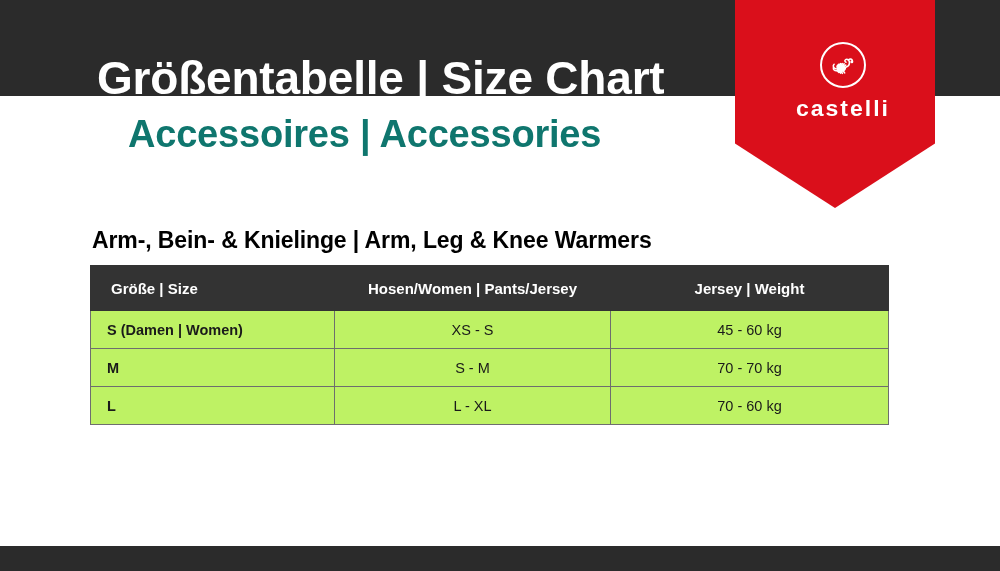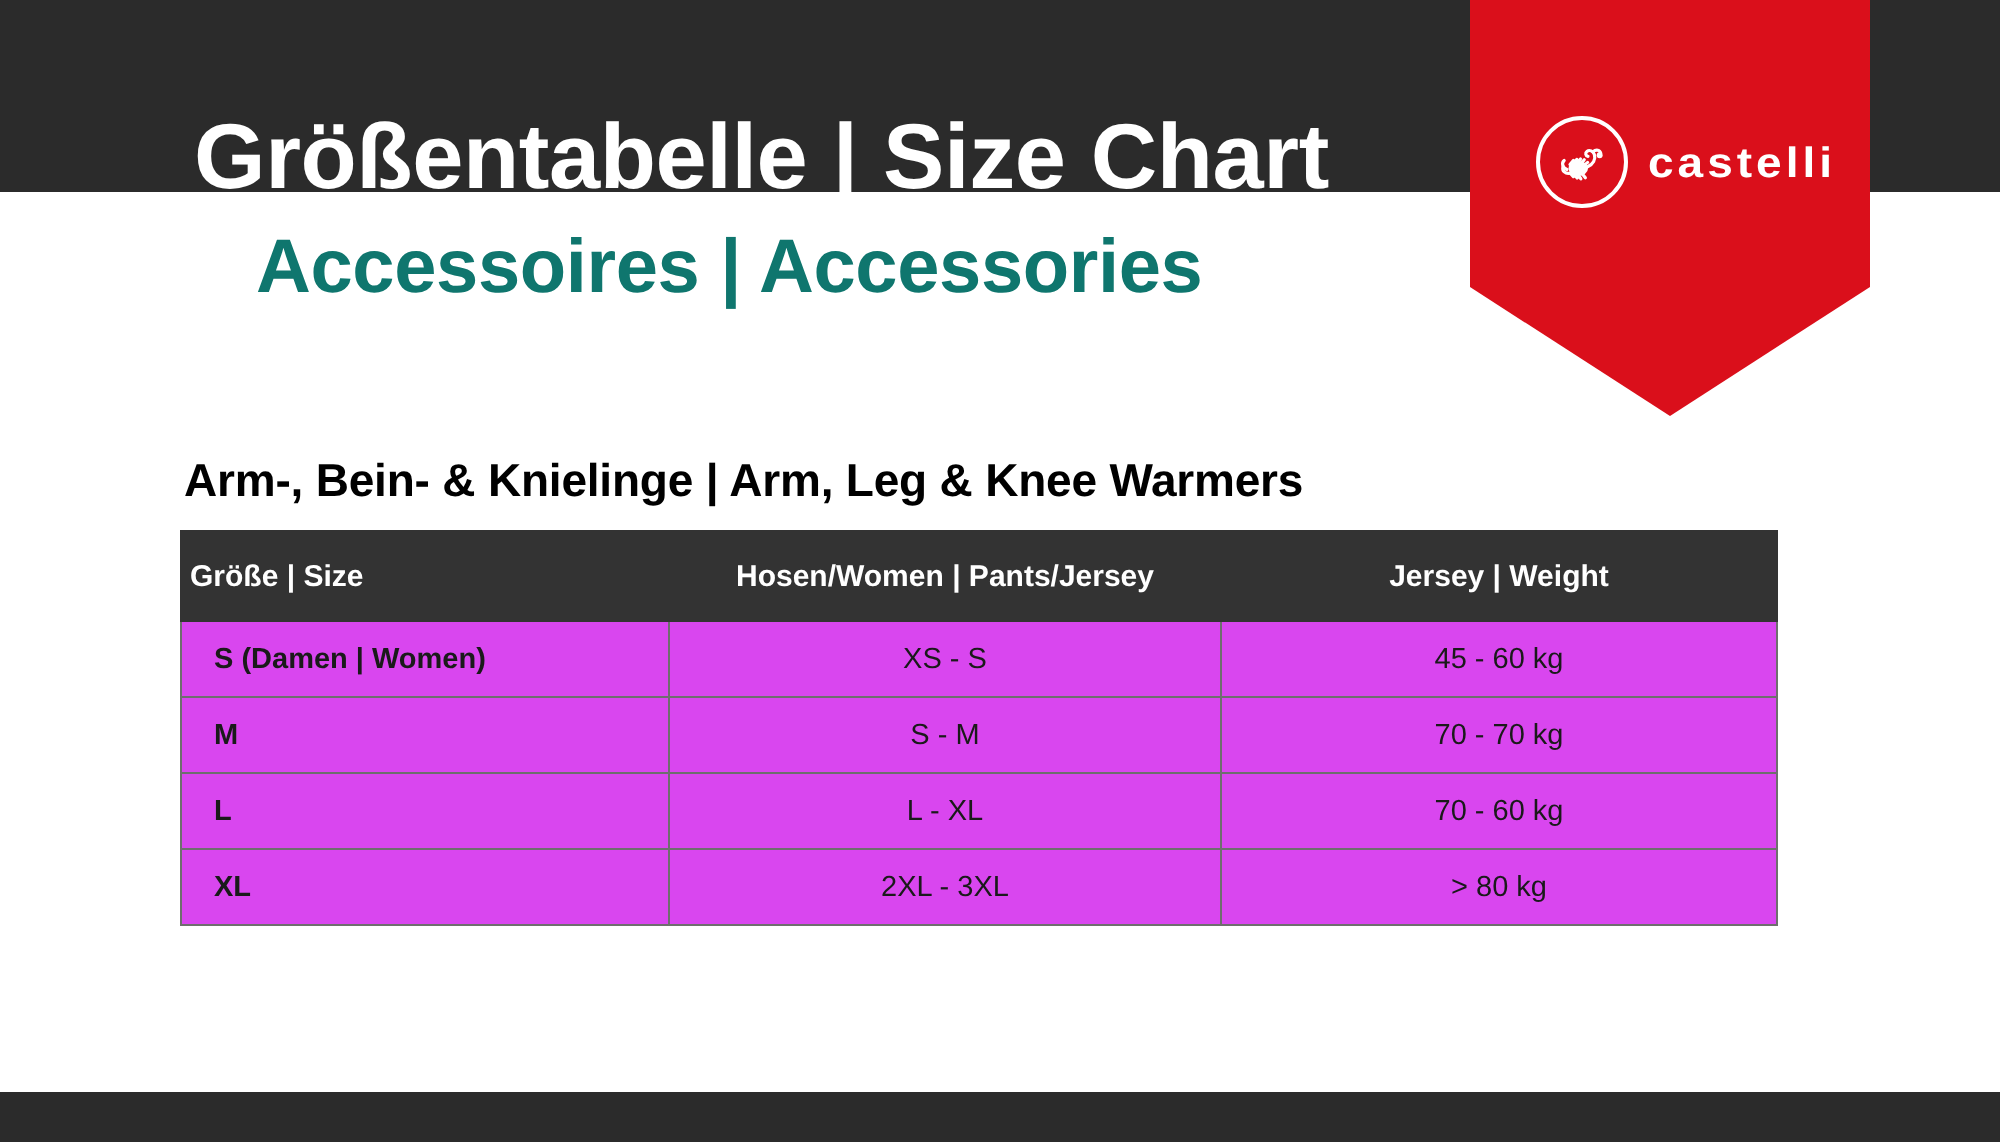--- a/index.html
+++ b/index.html
@@ -39,20 +39,21 @@
   .logo-inner {
     position: absolute;
     left: 0;
     top: 58px;
     width: 216px;
     height: 46px;
     display: flex;
     align-items: center;
     justify-content: center;
     gap: 10px;
+    flex-direction: column;
   }
   .scorpion-badge {
     width: 42px;
     height: 42px;
     border-radius: 50%;
     border: 2px solid #ffffff;
     display: flex;
     align-items: center;
     justify-content: center;
     flex: none;
@@ -118,36 +119,36 @@
   .size-table col.c1 { width: 244px; }
   .size-table col.c2 { width: 276px; }
   .size-table col.c3 { width: 278px; }
 
   .size-table thead th {
     background: #333333;
     color: #ffffff;
     font-size: 15px;
     font-weight: bold;
     height: 45px;
-    padding: 0 4px;
+    padding: 0 20px;
     border: 1px solid #333333;
     box-sizing: border-box;
     white-space: nowrap;
   }
   .size-table thead th.col-size { text-align: left; }
   .size-table thead th.col-fit,
   .size-table thead th.col-weight { text-align: center; }
 
   .size-table tbody td {
     height: 38px;
     font-size: 14.5px;
     color: #1a1a1a;
     border: 1px solid #6e6e6e;
     box-sizing: border-box;
-    background: #d946ef;
+    background: #bef264;
     padding: 0 16px;
   }
   .size-table tbody td.cell-size {
     text-align: left;
     font-weight: bold;
   }
   .size-table tbody td.cell-fit,
   .size-table tbody td.cell-weight {
     text-align: center;
     font-weight: normal;
@@ -216,21 +217,16 @@
     <tr>
       <td class="cell-size">M</td>
       <td class="cell-fit">S - M</td>
       <td class="cell-weight">70 - 70 kg</td>
     </tr>
     <tr>
       <td class="cell-size">L</td>
       <td class="cell-fit">L - XL</td>
       <td class="cell-weight">70 - 60 kg</td>
     </tr>
-    <tr>
-      <td class="cell-size">XL</td>
-      <td class="cell-fit">2XL - 3XL</td>
-      <td class="cell-weight">&gt; 80 kg</td>
-    </tr>
   </tbody>
 </table>
 
 <div class="bottom-band"></div>
 
 </body></html>

